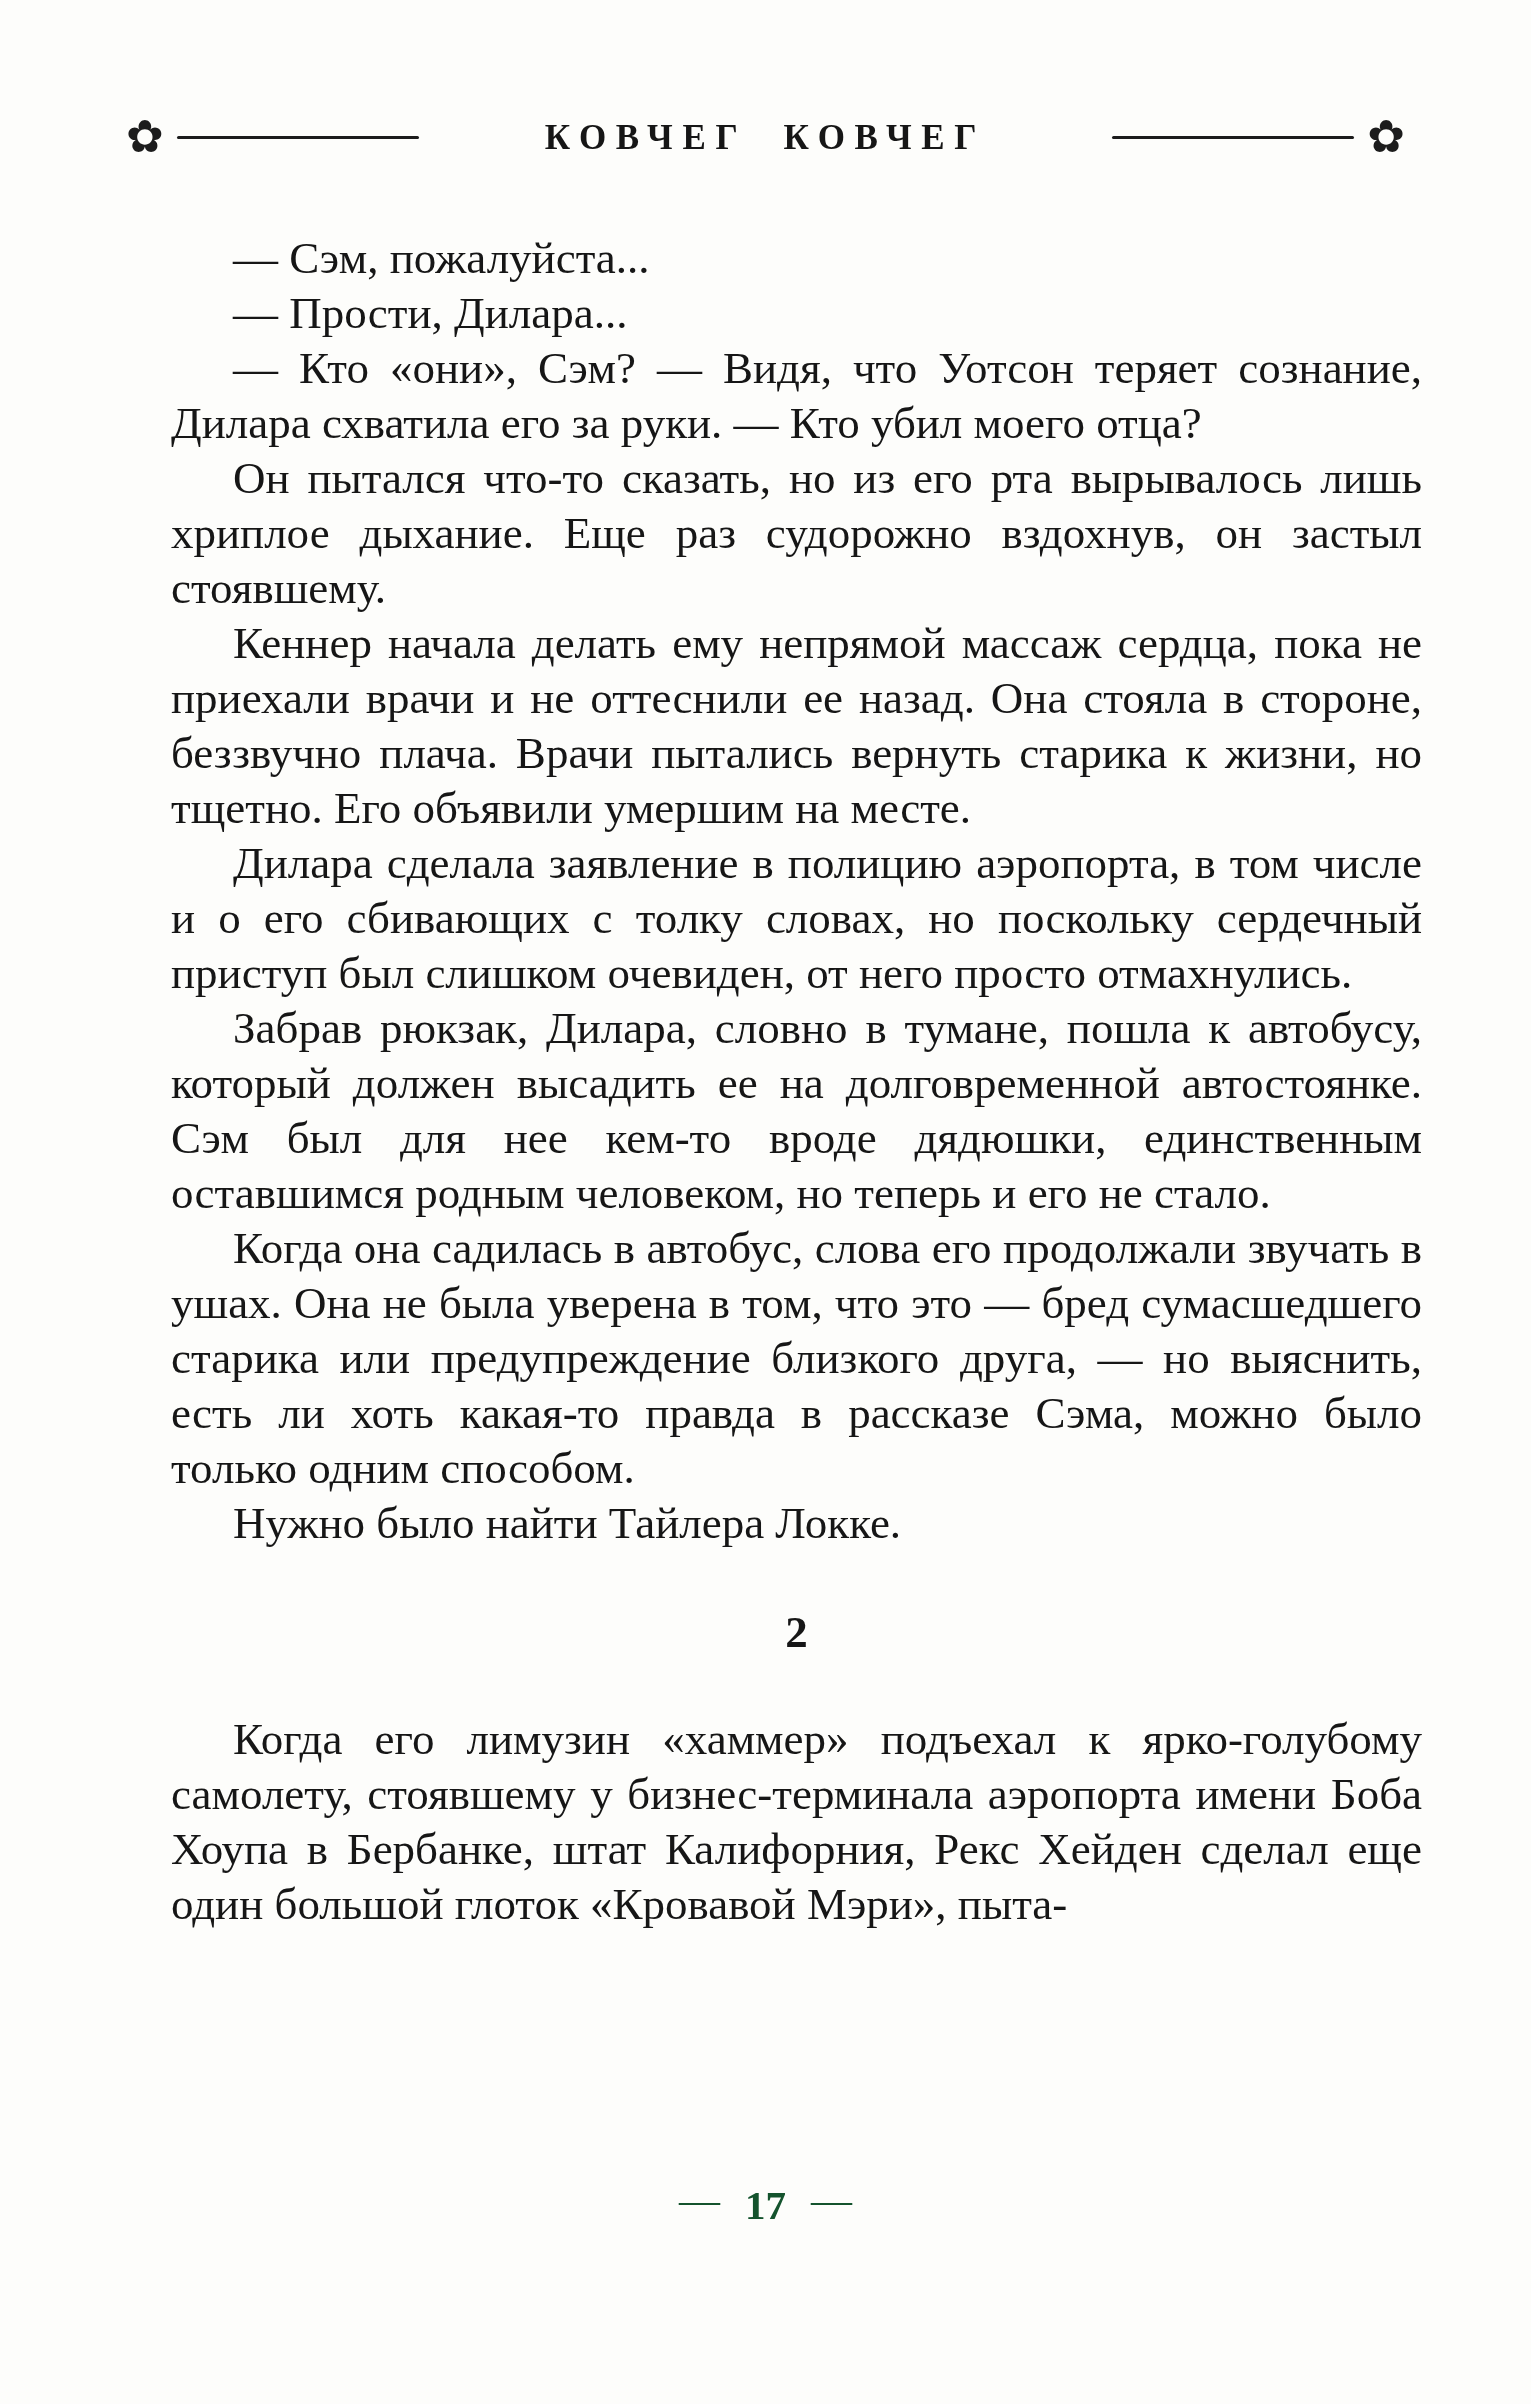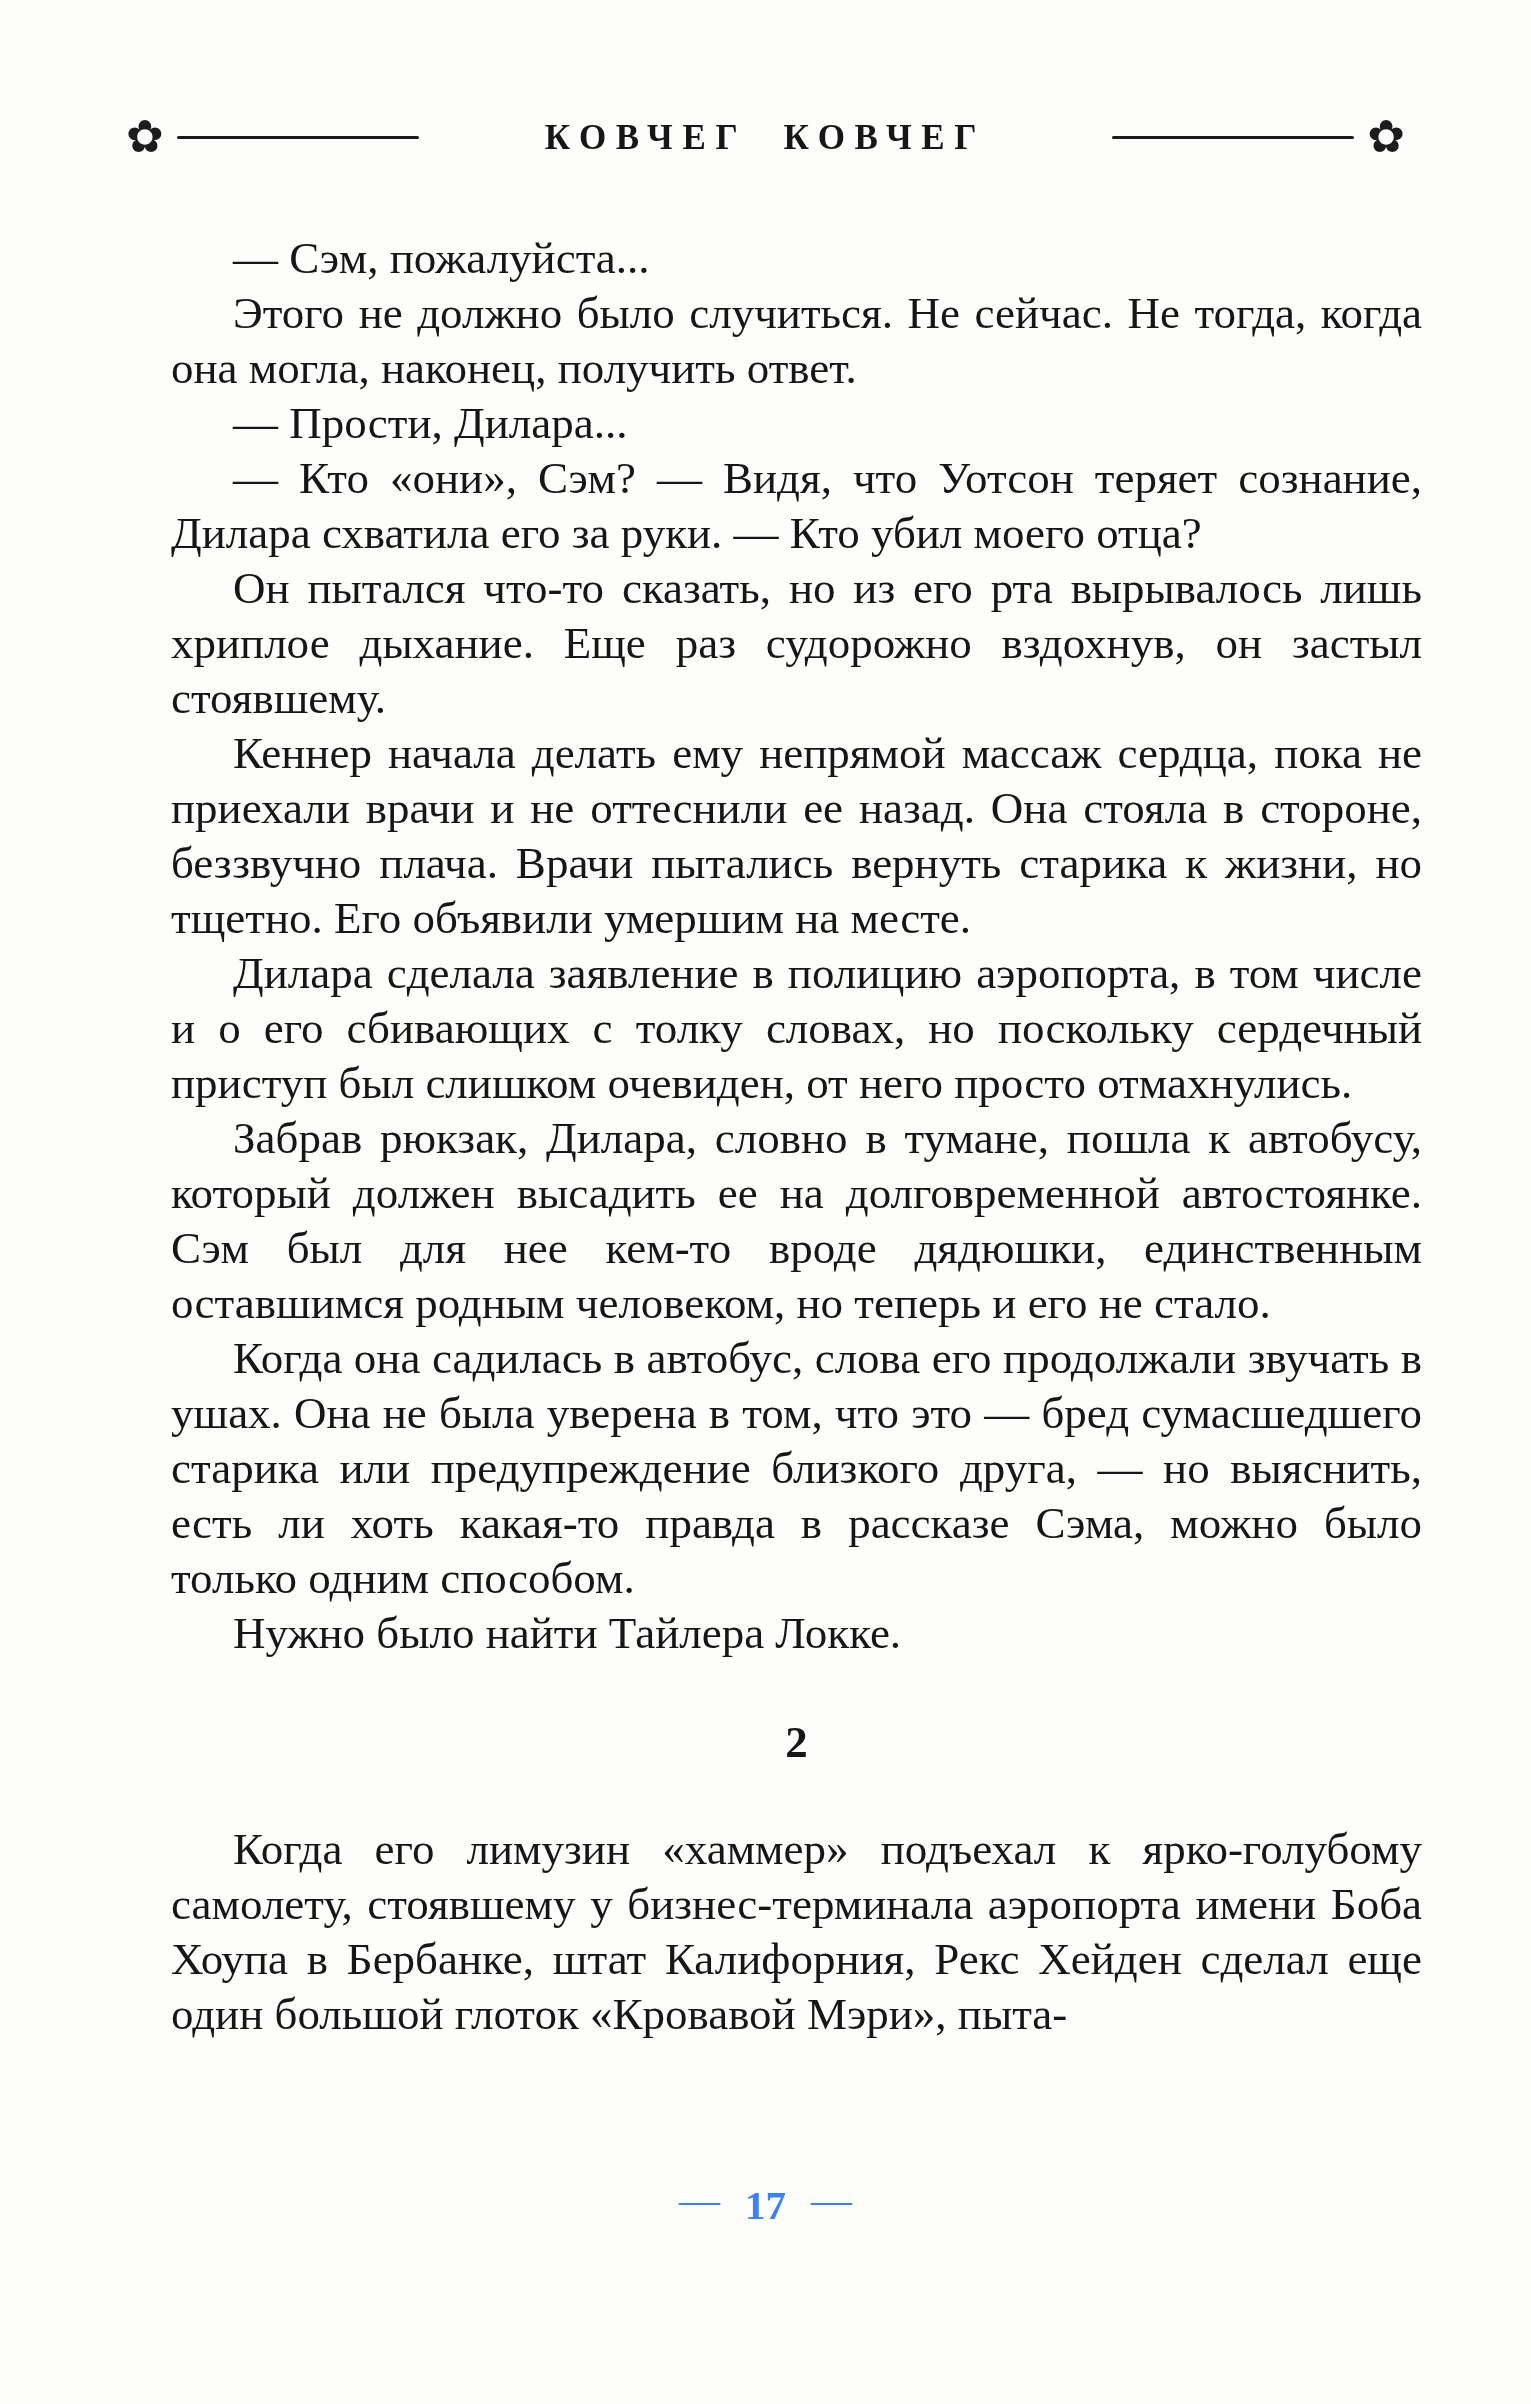--- a/index.html
+++ b/index.html
@@ -74,21 +74,21 @@
   }
   
   .folio {
     position: absolute;
     top: 2185px;
     left: 0;
     right: 0;
     text-align: center;
     font-size: 41px;
     line-height: 1;
-    color: #3b82f6;
+    color: #14532d;
   }
   .folio .dash {
     display: inline-block;
     margin: 0 25px;
     transform: translateY(-5.8px);
   }
   .folio .num {
     font-weight: bold;
   }
 </style>
@@ -100,21 +100,20 @@
   <div class="running-head">
     <span class="ornament">✿</span>
     <span class="head-rule left"></span>
     <span class="head-title">КОВЧЕГ КОВЧЕГ</span>
     <span class="head-rule right"></span>
     <span class="ornament">✿</span>
   </div>
 
   <div class="text-block">
     <p>— Сэм, пожалуйста...</p>
-    <p>Этого не должно было случиться. Не сейчас. Не тогда, когда она могла, наконец, получить ответ.</p>
     <p>— Прости, Дилара...</p>
     <p>— Кто «они», Сэм? — Видя, что Уотсон теряет сознание, Дилара схватила его за руки. — Кто убил моего отца?</p>
     <p>Он пытался что-то сказать, но из его рта вырывалось лишь хриплое дыхание. Еще раз судорожно вздохнув, он застыл стоявшему.</p>
     <p>Кеннер начала делать ему непрямой массаж сердца, пока не приехали врачи и не оттеснили ее назад. Она стояла в стороне, беззвучно плача. Врачи пытались вернуть старика к жизни, но тщетно. Его объявили умершим на месте.</p>
     <p>Дилара сделала заявление в полицию аэропорта, в том числе и о его сбивающих с толку словах, но поскольку сердечный приступ был слишком очевиден, от него просто отмахнулись.</p>
     <p>Забрав рюкзак, Дилара, словно в тумане, пошла к автобусу, который должен высадить ее на долговременной автостоянке. Сэм был для нее кем-то вроде дядюшки, единственным оставшимся родным человеком, но теперь и его не стало.</p>
     <p>Когда она садилась в автобус, слова его продолжали звучать в ушах. Она не была уверена в том, что это — бред сумасшедшего старика или предупреждение близкого друга, — но выяснить, есть ли хоть какая-то правда в рассказе Сэма, можно было только одним способом.</p>
     <p>Нужно было найти Тайлера Локке.</p>
 
     <div class="section-number">2</div>

